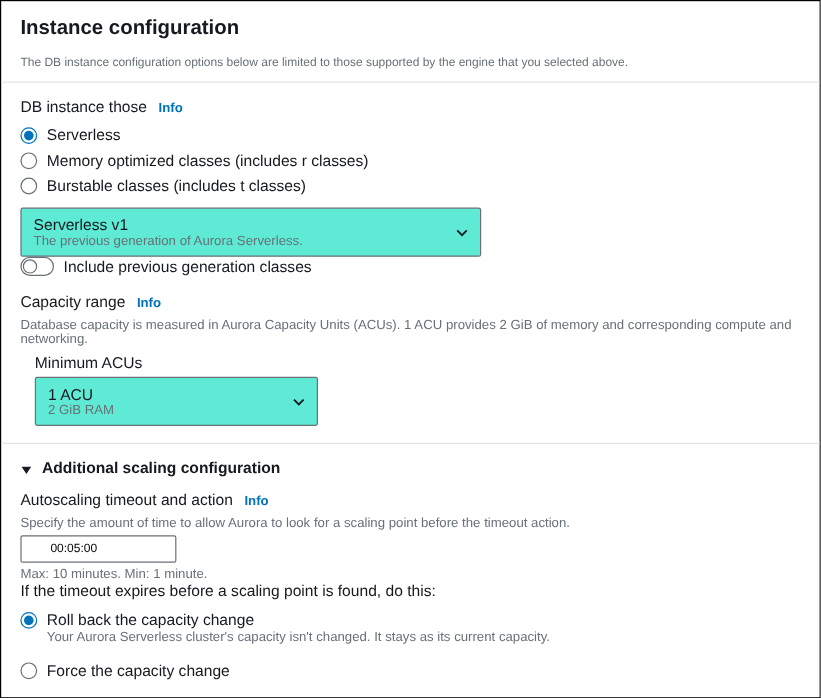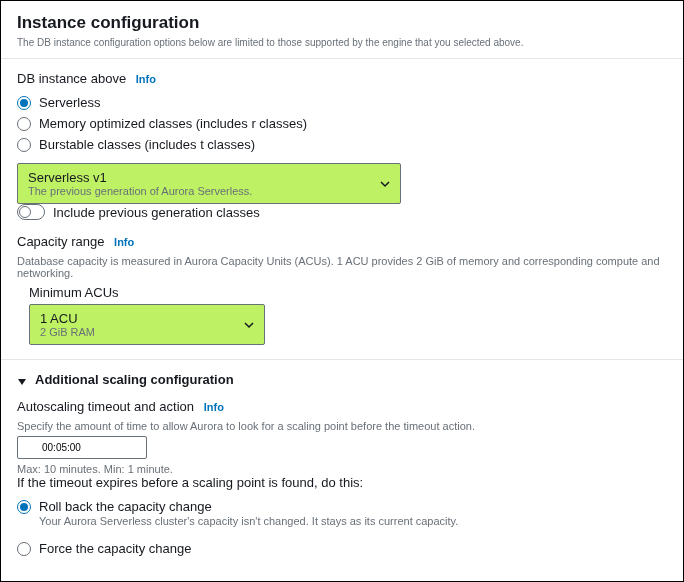--- a/index.html
+++ b/index.html
@@ -16,21 +16,21 @@
       width: 684px;
       height: 582px;
     }
     .header {
       padding: 12px 16px 10px 16px;
       border-bottom: 1px solid #e5e5e5;
     }
     .header h2 {
       font-size: 17px;
       font-weight: 700;
-      margin-bottom: 4px;
+      margin-bottom: 14px;
     }
     .header .desc {
       font-size: 10px;
       color: #687078;
     }
     .section {
       padding: 12px 16px 14px 16px;
     }
     .field-label {
       font-size: 13px;
@@ -89,21 +89,21 @@
     .radio-content .rdesc {
       font-size: 11px;
       color: #687078;
       margin-top: 1px;
     }
     .select-box {
       border: 1px solid #687078;
       border-radius: 2px;
       padding: 6px 28px 6px 10px;
       position: relative;
-      background: #bef264;
+      background: #5eead4;
       min-height: 32px;
       display: flex;
       flex-direction: column;
       justify-content: center;
       cursor: pointer;
     }
     .select-box .main {
       font-size: 13px;
       color: #16191f;
     }
@@ -203,21 +203,21 @@
 
 <div class="panel">
 
   <div class="header">
     <h2>Instance configuration</h2>
     <div class="desc">The DB instance configuration options below are limited to those supported by the engine that you selected above.</div>
   </div>
 
   <div class="section">
     <div class="field-label">
-      <span>DB instance above</span>
+      <span>DB instance those</span>
       <span class="info-link">Info</span>
     </div>
 
     <div class="radio-group">
       <div class="radio-row">
         <div class="radio checked"></div>
         <div class="radio-content">
           <div class="rlabel">Serverless</div>
         </div>
       </div>

